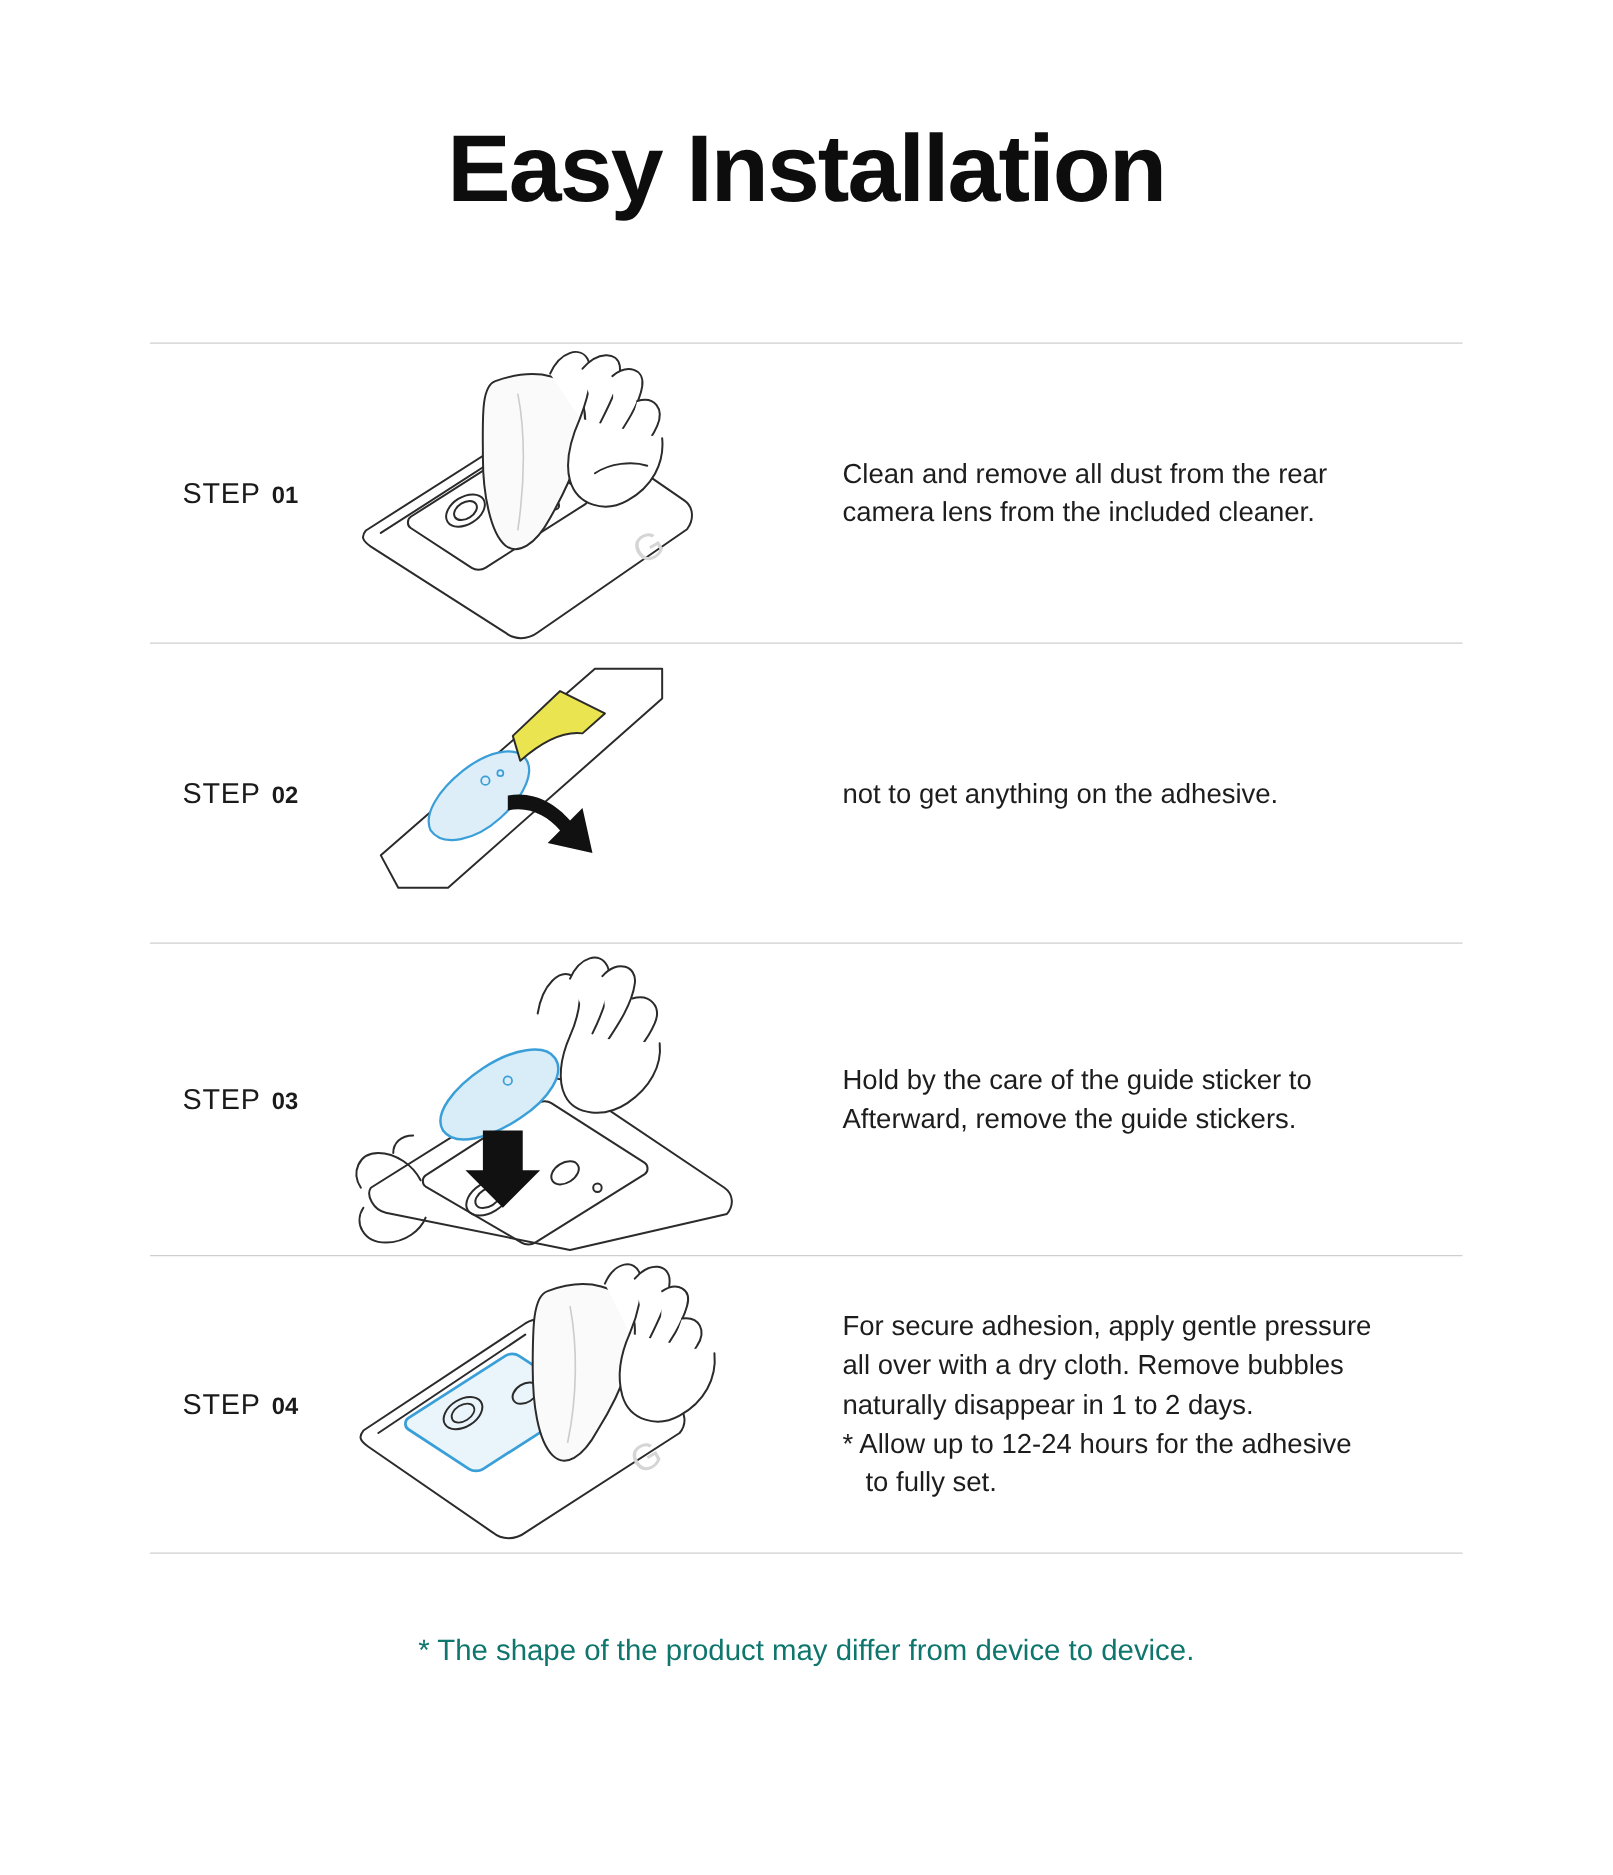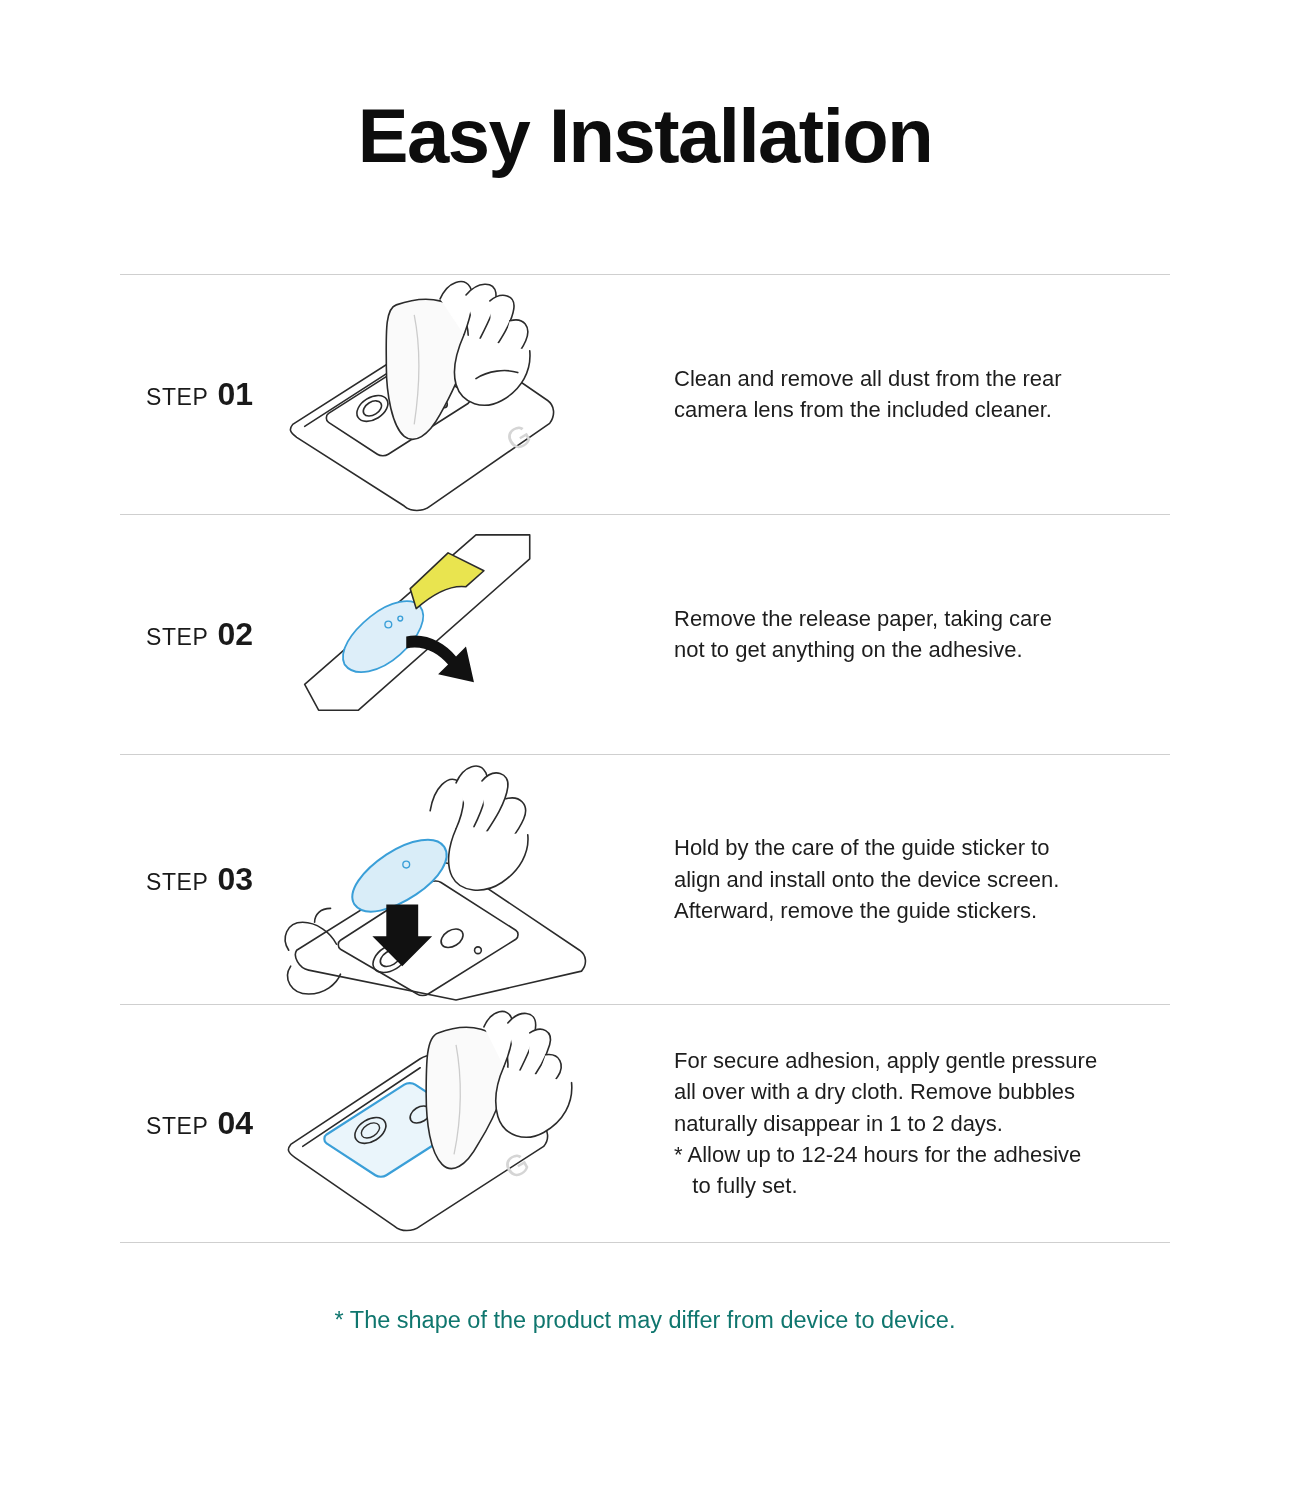--- a/index.html
+++ b/index.html
@@ -52,21 +52,21 @@
     flex: 0 0 160px;
     font-size: 23px;
     color: #1a1a1a;
     letter-spacing: 0.6px;
     padding-left: 26px;
     box-sizing: border-box;
     white-space: nowrap;
   }
   .step-label .num {
     font-weight: bold;
-    font-size: 32px;
+    font-size: 19px;
     margin-left: 9px;
     letter-spacing: 0;
   }
   .step-art {
     flex: 0 0 370px;
     width: 370px;
     height: 100%;
     position: relative;
   }
   .step-art svg { display: block; width: 100%; height: 100%; }
@@ -153,21 +153,20 @@
           </g>
 
           <path d="M136 94 C152 80 170 70 186 72 L204 56 L168 38 L130 74 Z" fill="#e9e44f" stroke="#2b2b2b" stroke-width="1.6" stroke-linejoin="round"></path>
 
           <g fill="#111111">
             <path d="M126 122 C146 118 164 128 176 142 L186 132 L194 168 L158 160 L168 150 C158 138 142 130 126 134 Z"></path>
           </g>
         </svg>
       </div>
       <div class="step-text">
-        <p>Remove the release paper, taking care</p>
         <p>not to get anything on the adhesive.</p>
       </div>
     </div>
 
     <div class="step-row r3">
       <div class="step-label">
         <span>STEP</span><span class="num">03</span>
       </div>
       <div class="step-art">
         <svg viewBox="0 0 370 250" xmlns="http://www.w3.org/2000/svg">
@@ -199,21 +198,20 @@
             <path d="M176 74 C168 92 166 110 172 122 C180 138 204 140 222 128 C240 116 250 98 248 80"></path>
           </g>
 
           <g fill="#111111">
             <path d="M106 150 L138 150 L138 182 L152 182 L122 212 L92 182 L106 182 Z"></path>
           </g>
         </svg>
       </div>
       <div class="step-text">
         <p>Hold by the care of the guide sticker to</p>
-        <p>align and install onto the device screen.</p>
         <p>Afterward, remove the guide stickers.</p>
       </div>
     </div>
 
     <div class="step-row r4">
       <div class="step-label">
         <span>STEP</span><span class="num">04</span>
       </div>
       <div class="step-art">
         <svg viewBox="0 0 370 238" xmlns="http://www.w3.org/2000/svg">

